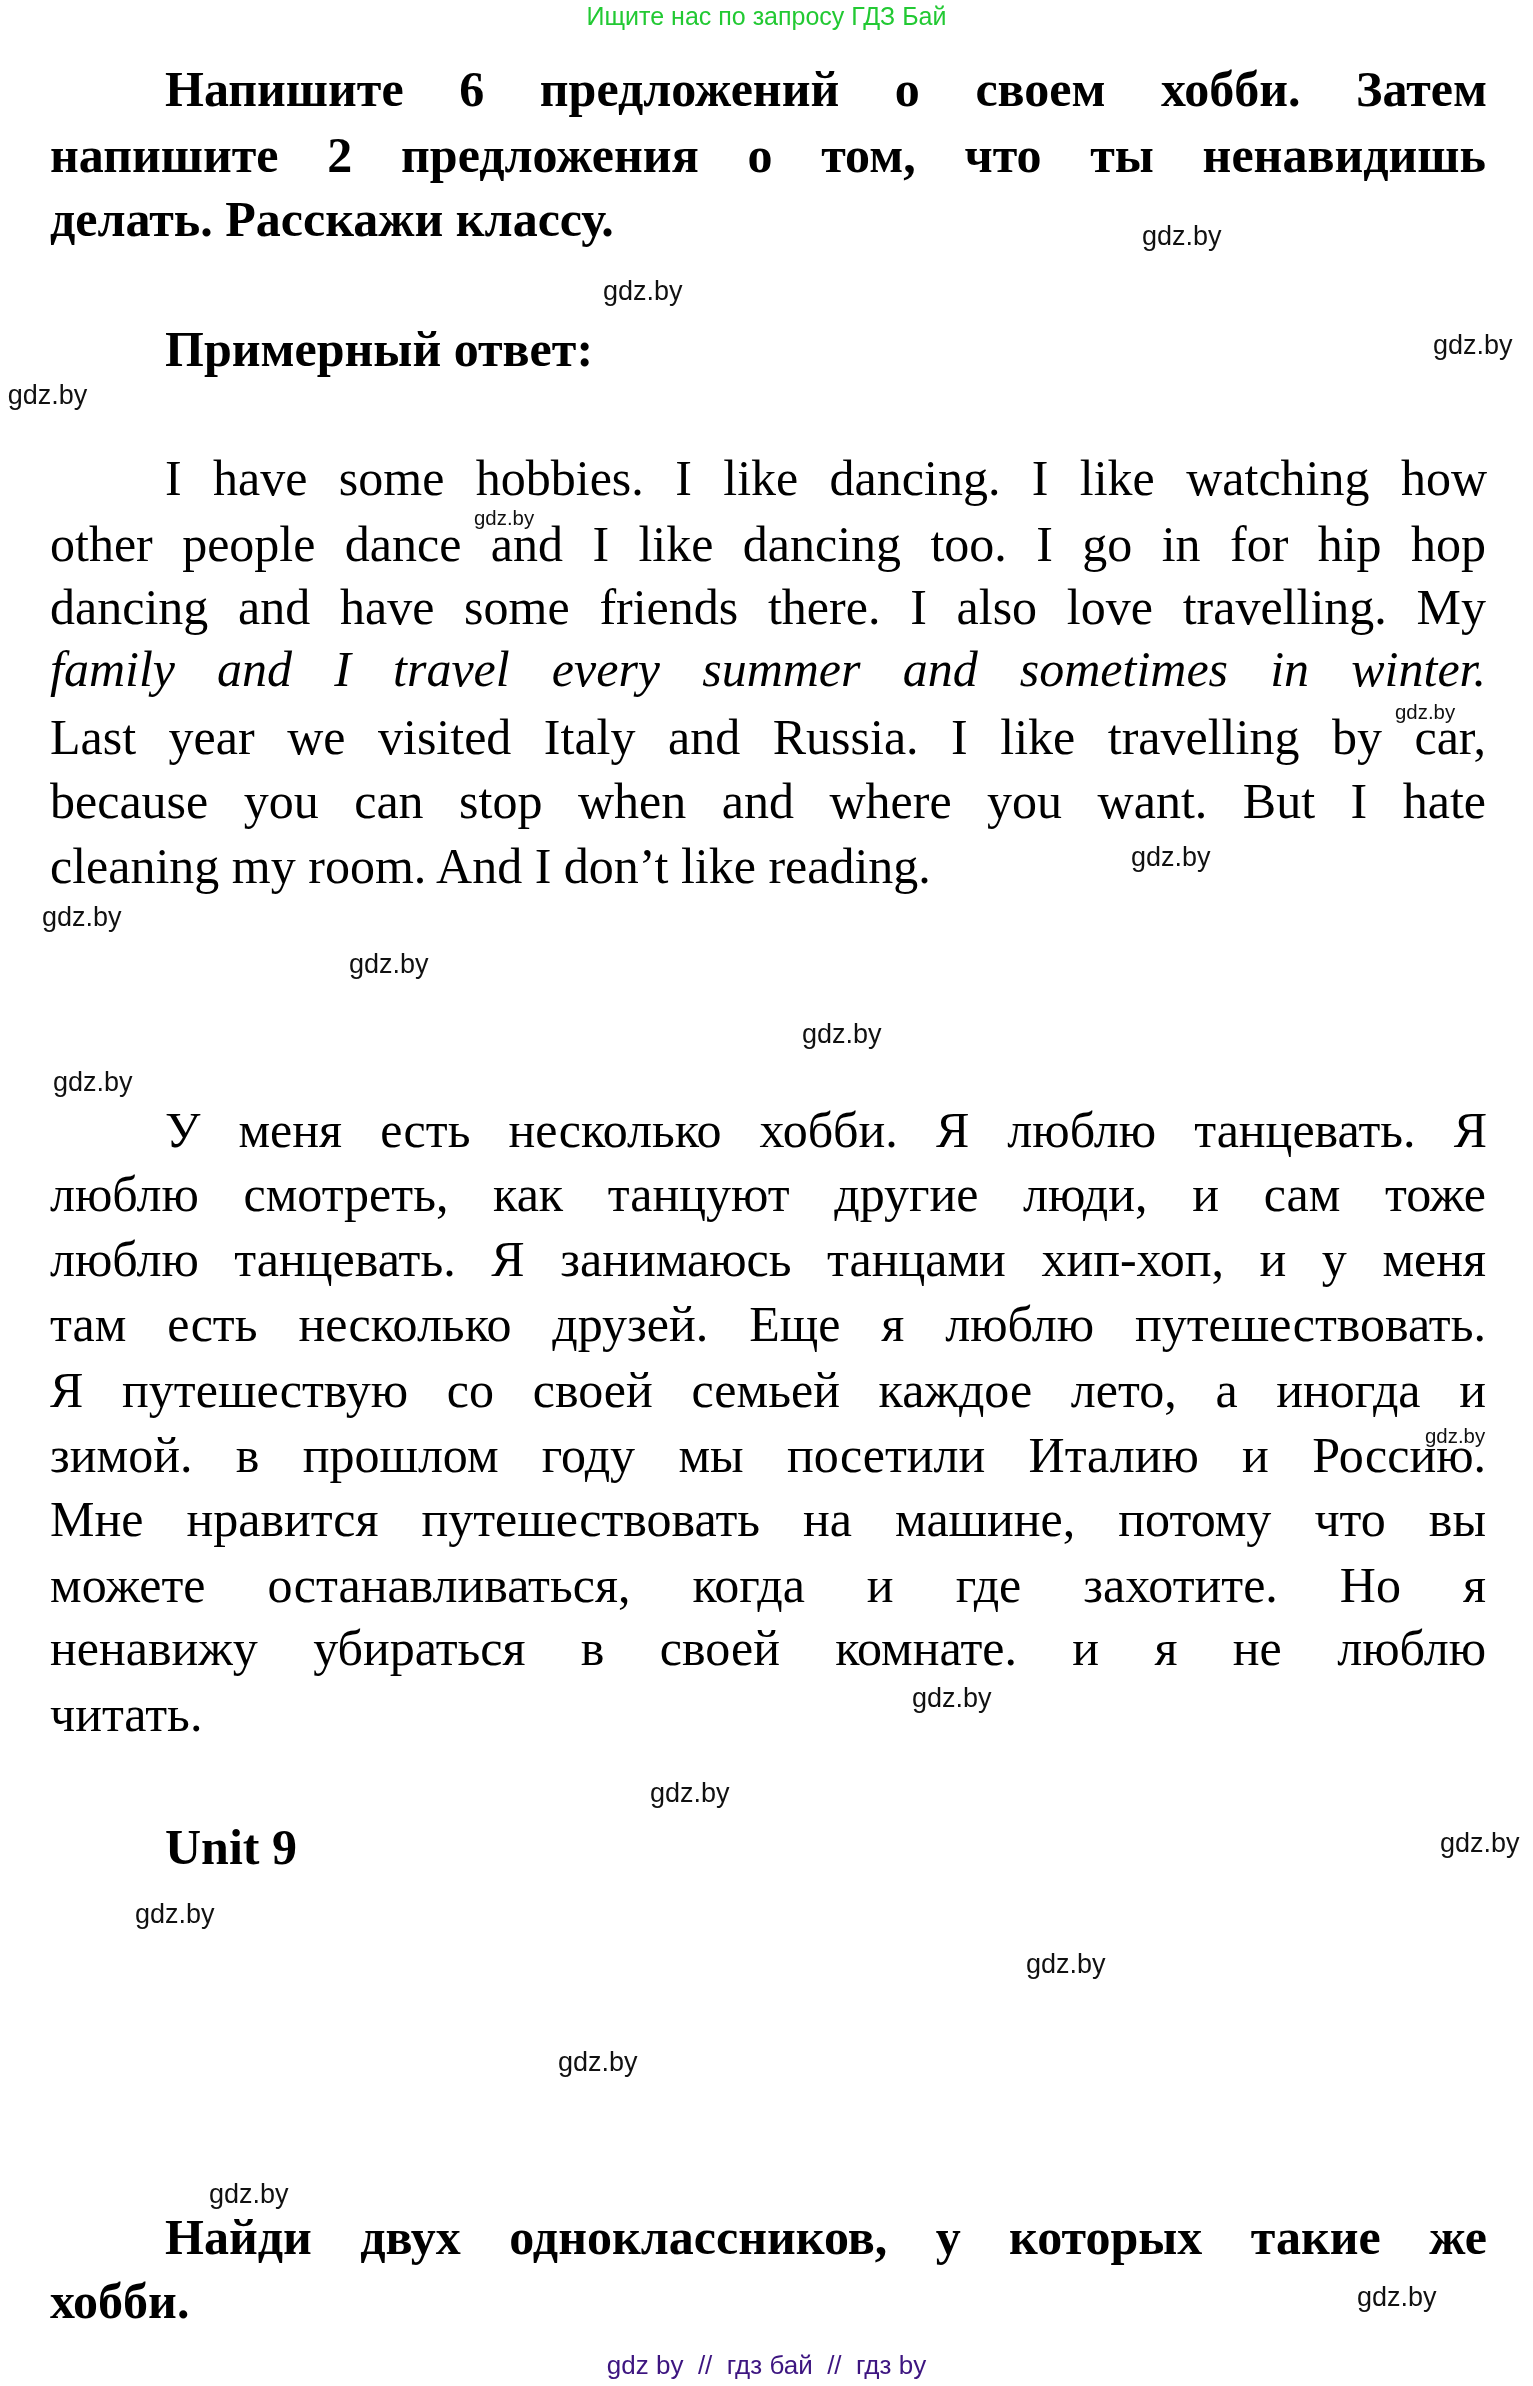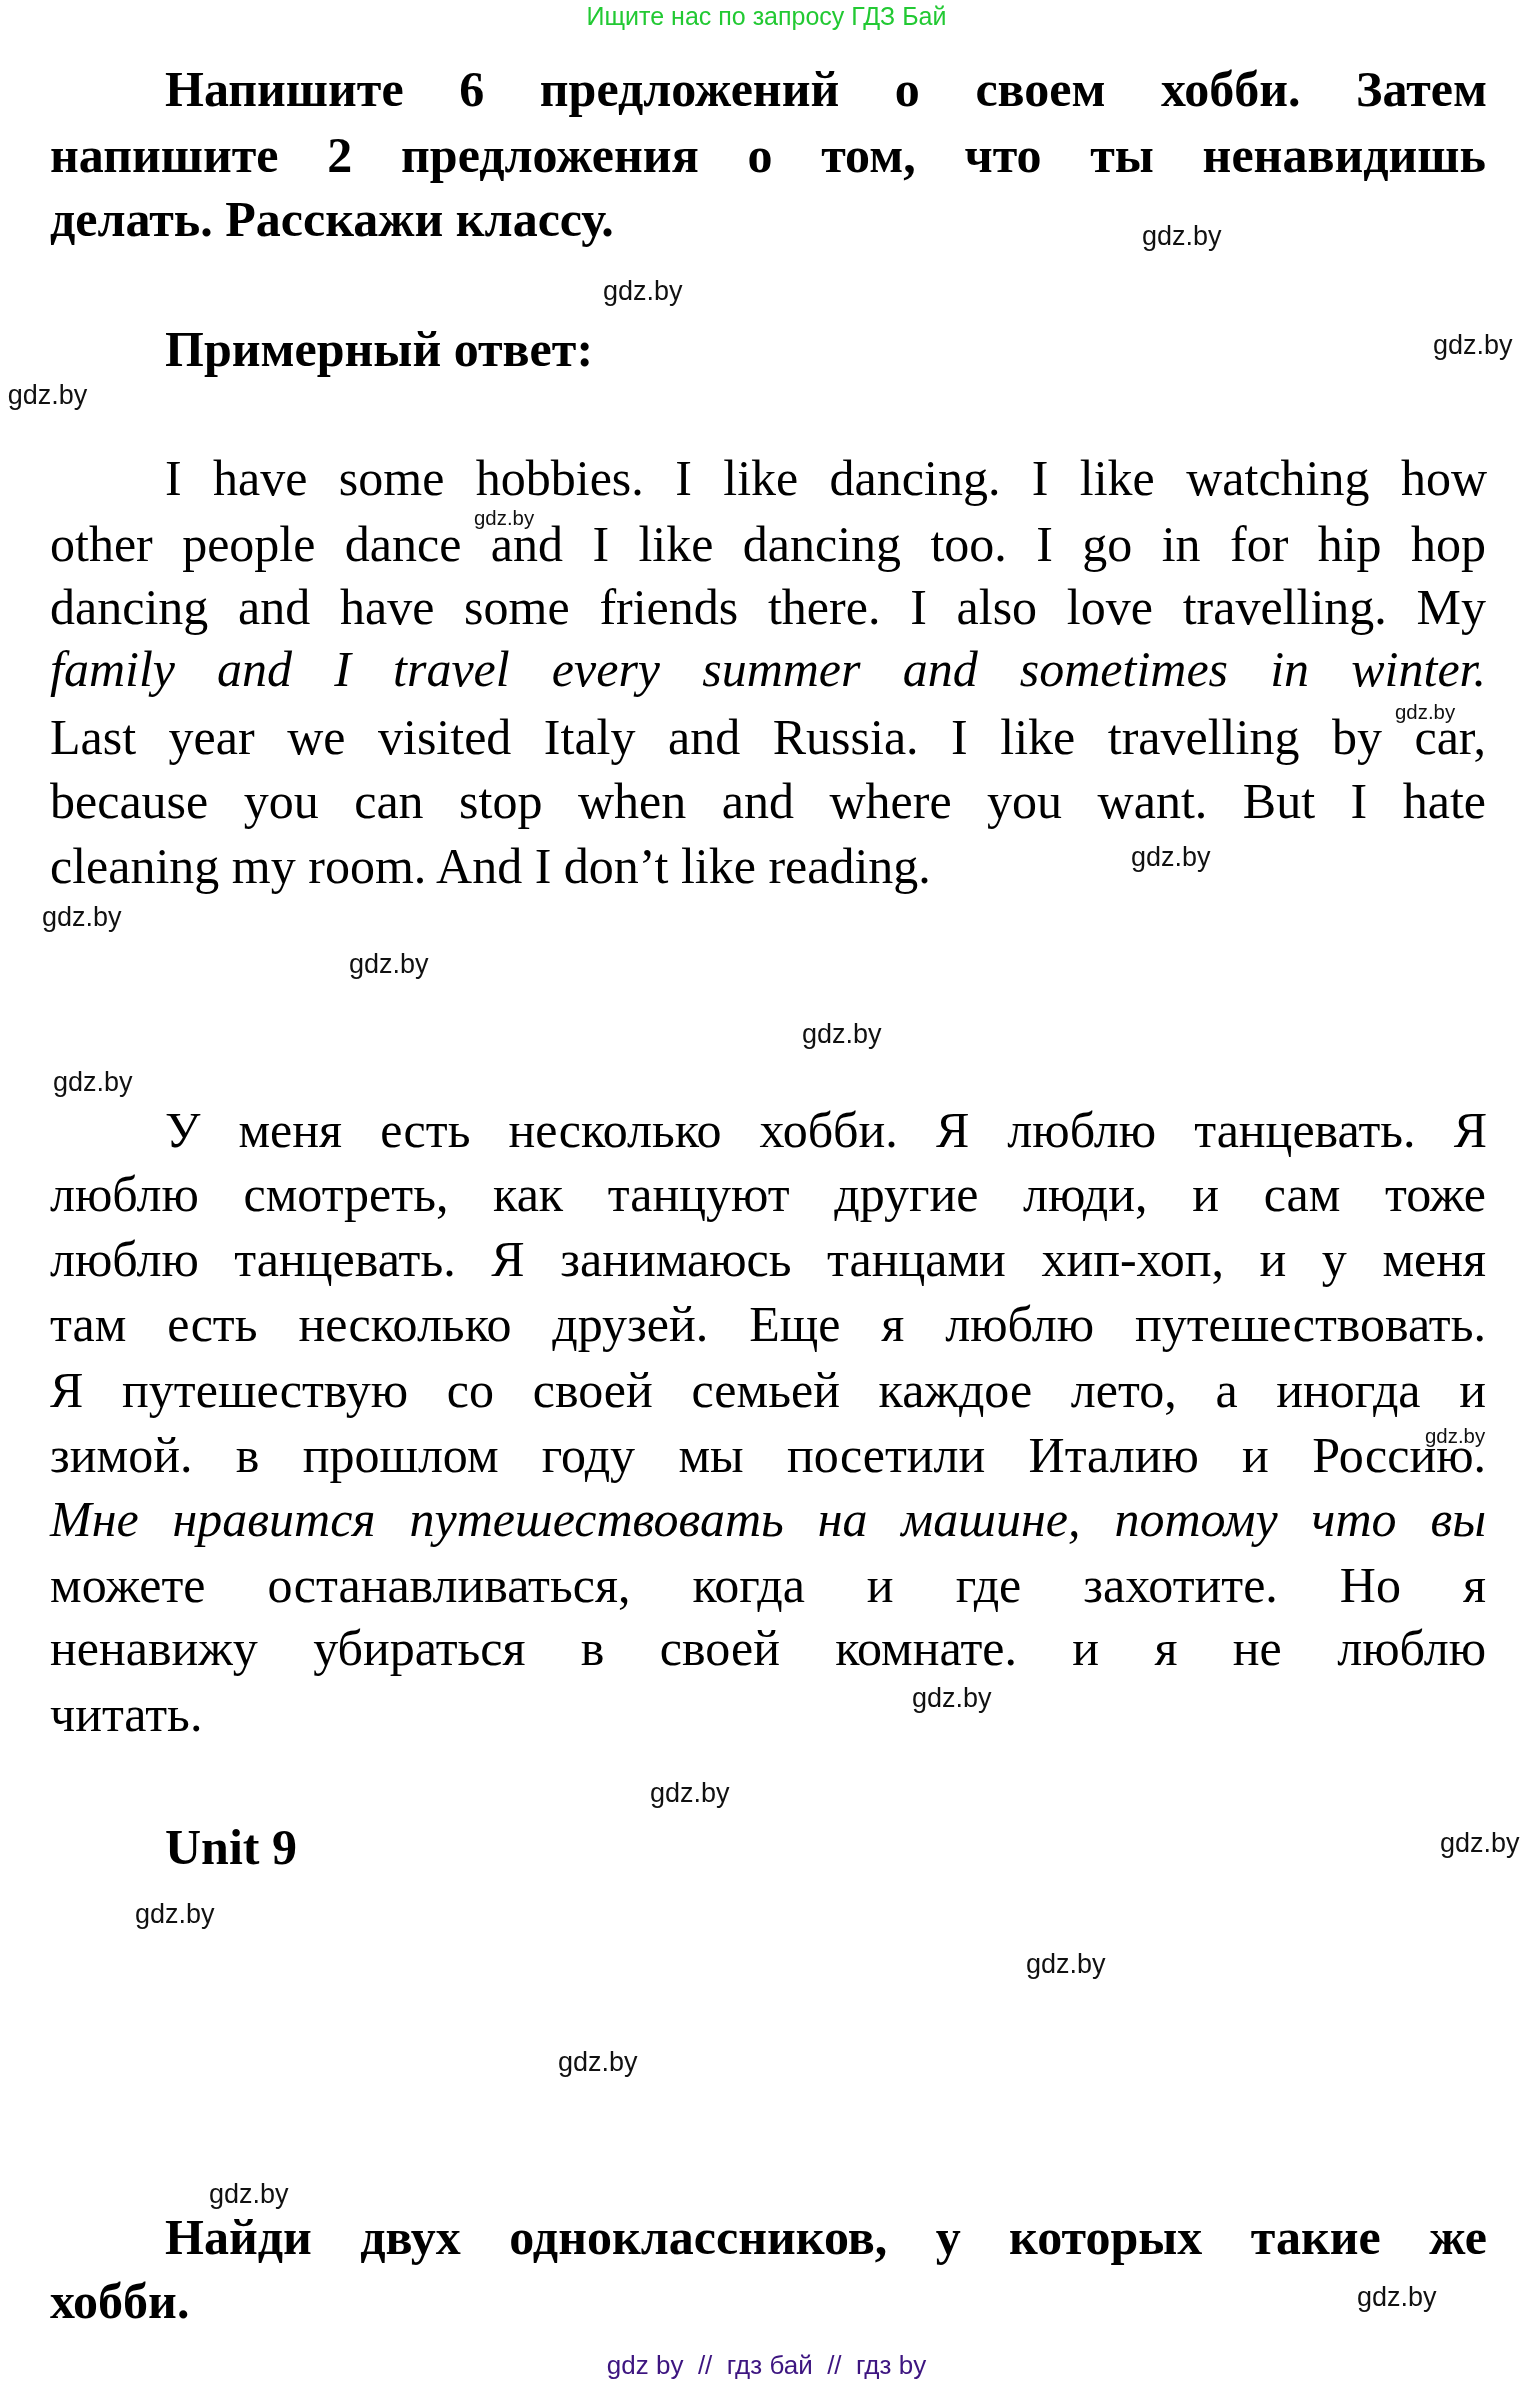--- a/index.html
+++ b/index.html
@@ -57,21 +57,21 @@
   </div>
 
 
   <div>
     <div class="line indent just" style="top:1101px;">У меня есть несколько хобби. Я люблю танцевать. Я</div>
     <div class="line just" style="top:1165px;">люблю смотреть, как танцуют другие люди, и сам тоже</div>
     <div class="line just" style="top:1230px;">люблю танцевать. Я занимаюсь танцами хип-хоп, и у меня</div>
     <div class="line just" style="top:1295px;">там есть несколько друзей. Еще я люблю путешествовать.</div>
     <div class="line just" style="top:1361px;">Я путешествую со своей семьей каждое лето, а иногда и</div>
     <div class="line just" style="top:1426px;">зимой. в прошлом году мы посетили Италию и Россию.</div>
-    <div class="line just" style="top:1490px;font-style:italic;">Мне нравится путешествовать на машине, потому что вы</div>
+    <div class="line just" style="top:1490px;">Мне нравится путешествовать на машине, потому что вы</div>
     <div class="line just" style="top:1556px;">можете останавливаться, когда и где захотите. Но я</div>
     <div class="line just" style="top:1619px;">ненавижу убираться в своей комнате. и я не люблю</div>
     <div class="line" style="top:1685px;">читать.</div>
   </div>
 
   <div class="line indent bold" style="top:1818px;">Unit 9</div>
 
   <div>
     <div class="line indent just bold" style="top:2208px;">Найди двух одноклассников, у которых такие же</div>
     <div class="line bold" style="top:2272px;">хобби.</div>

